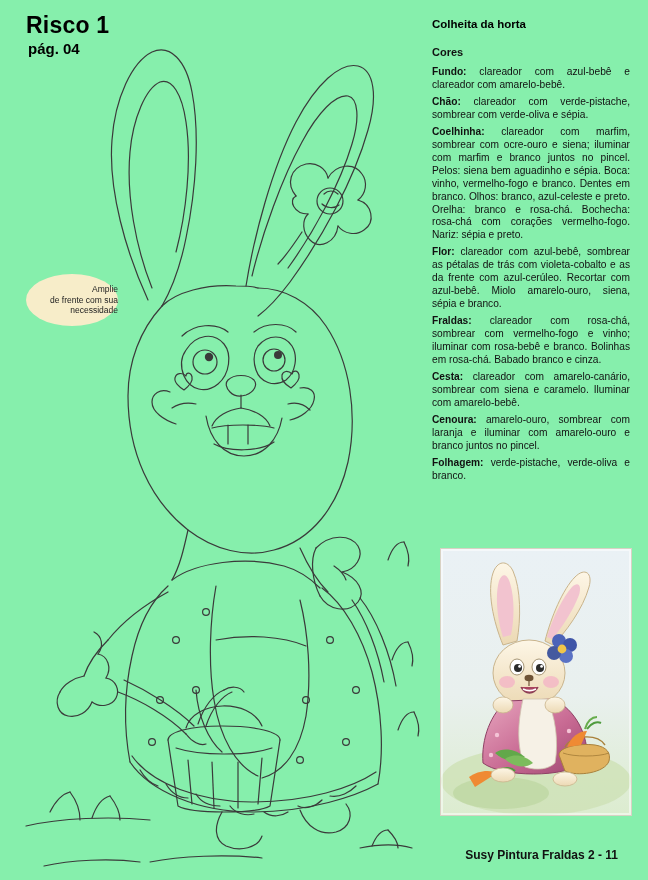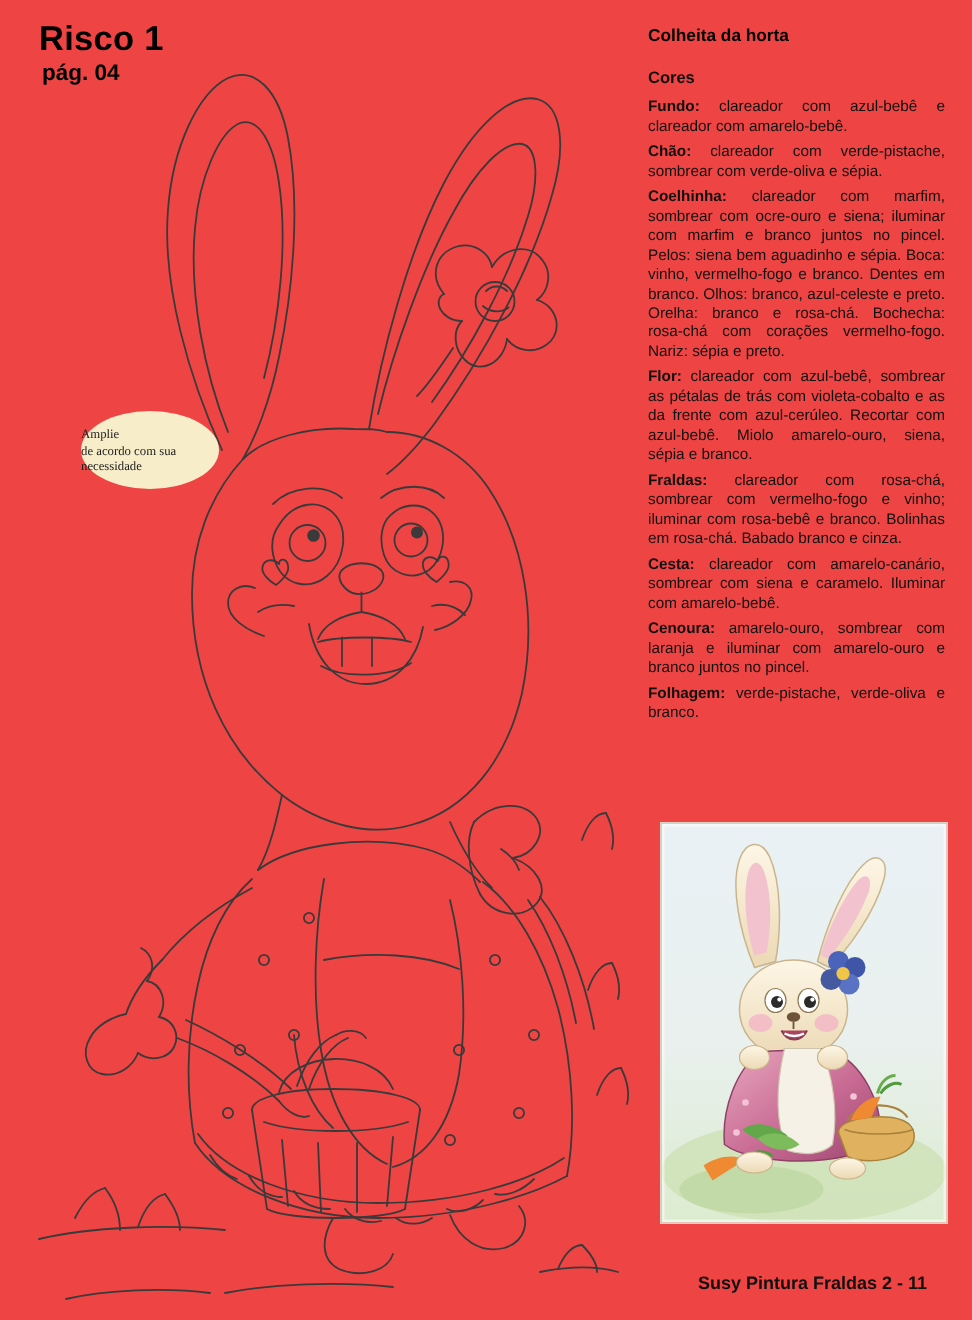--- a/index.html
+++ b/index.html
@@ -11,21 +11,21 @@
     width: 648px;
     height: 880px;
     position: relative;
     font-family: "Liberation Sans", sans-serif;
     color: #111;
     overflow: hidden;
   }
   .page {
     position: absolute;
     inset: 0;
-    background: #ef4444;
+    background: #86efac;
   }
 
   
   .left-col {
     position: absolute;
     left: 0;
     top: 0;
     width: 424px;
     height: 880px;
   }
@@ -42,36 +42,35 @@
     position: absolute;
     left: 28px;
     top: 40px;
     font-size: 15px;
     font-weight: bold;
     color: #000;
   }
 
   .amplie-note {
     position: absolute;
-    left: 54px;
+    left: 26px;
     top: 274px;
     width: 92px;
     height: 52px;
     background: #f7edc9;
     border-radius: 50% / 50%;
     display: flex;
     flex-direction: column;
-    align-items: flex-start;
+    align-items: flex-end;
     justify-content: center;
     text-align: center;
     font-size: 8.5px;
     line-height: 1.25;
     color: #222;
     z-index: 5;
-    font-family: Liberation Serif, serif;
   }
 
   .drawing {
     position: absolute;
     left: 0;
     top: 0;
     width: 424px;
     height: 880px;
   }
   .drawing svg { display: block; }
@@ -140,21 +139,21 @@
 
 <div class="page">
 
   <div class="left-col">
 
     <div class="risco-title">Risco 1</div>
     <div class="risco-page">pág. 04</div>
 
     <div class="amplie-note">
       <span>Amplie</span>
-      <span>de acordo com sua</span>
+      <span>de frente com sua</span>
       <span>necessidade</span>
     </div>
 
     <div class="drawing">
       <svg width="424" height="880" viewBox="0 0 424 880" fill="none" stroke="#3a3a3a" stroke-width="1.2" stroke-linecap="round" stroke-linejoin="round">
 
         <path d="M148 300 C126 252 108 190 112 140 C115 98 132 62 152 52 C170 44 186 60 192 92 C200 134 196 190 186 238 C180 268 170 292 162 306"></path>
         <path d="M152 288 C136 248 126 196 130 152 C133 118 146 88 160 82 C172 78 182 94 186 122 C192 162 186 214 176 252"></path>
         <path d="M246 286 C254 236 272 168 296 122 C316 84 340 62 358 66 C374 70 378 96 368 130 C354 180 322 238 290 282 C278 298 266 310 258 316"></path>
         <path d="M252 276 C262 234 282 178 302 142 C318 112 336 94 348 96 C358 98 360 118 352 144 C340 184 314 232 288 268"></path>

